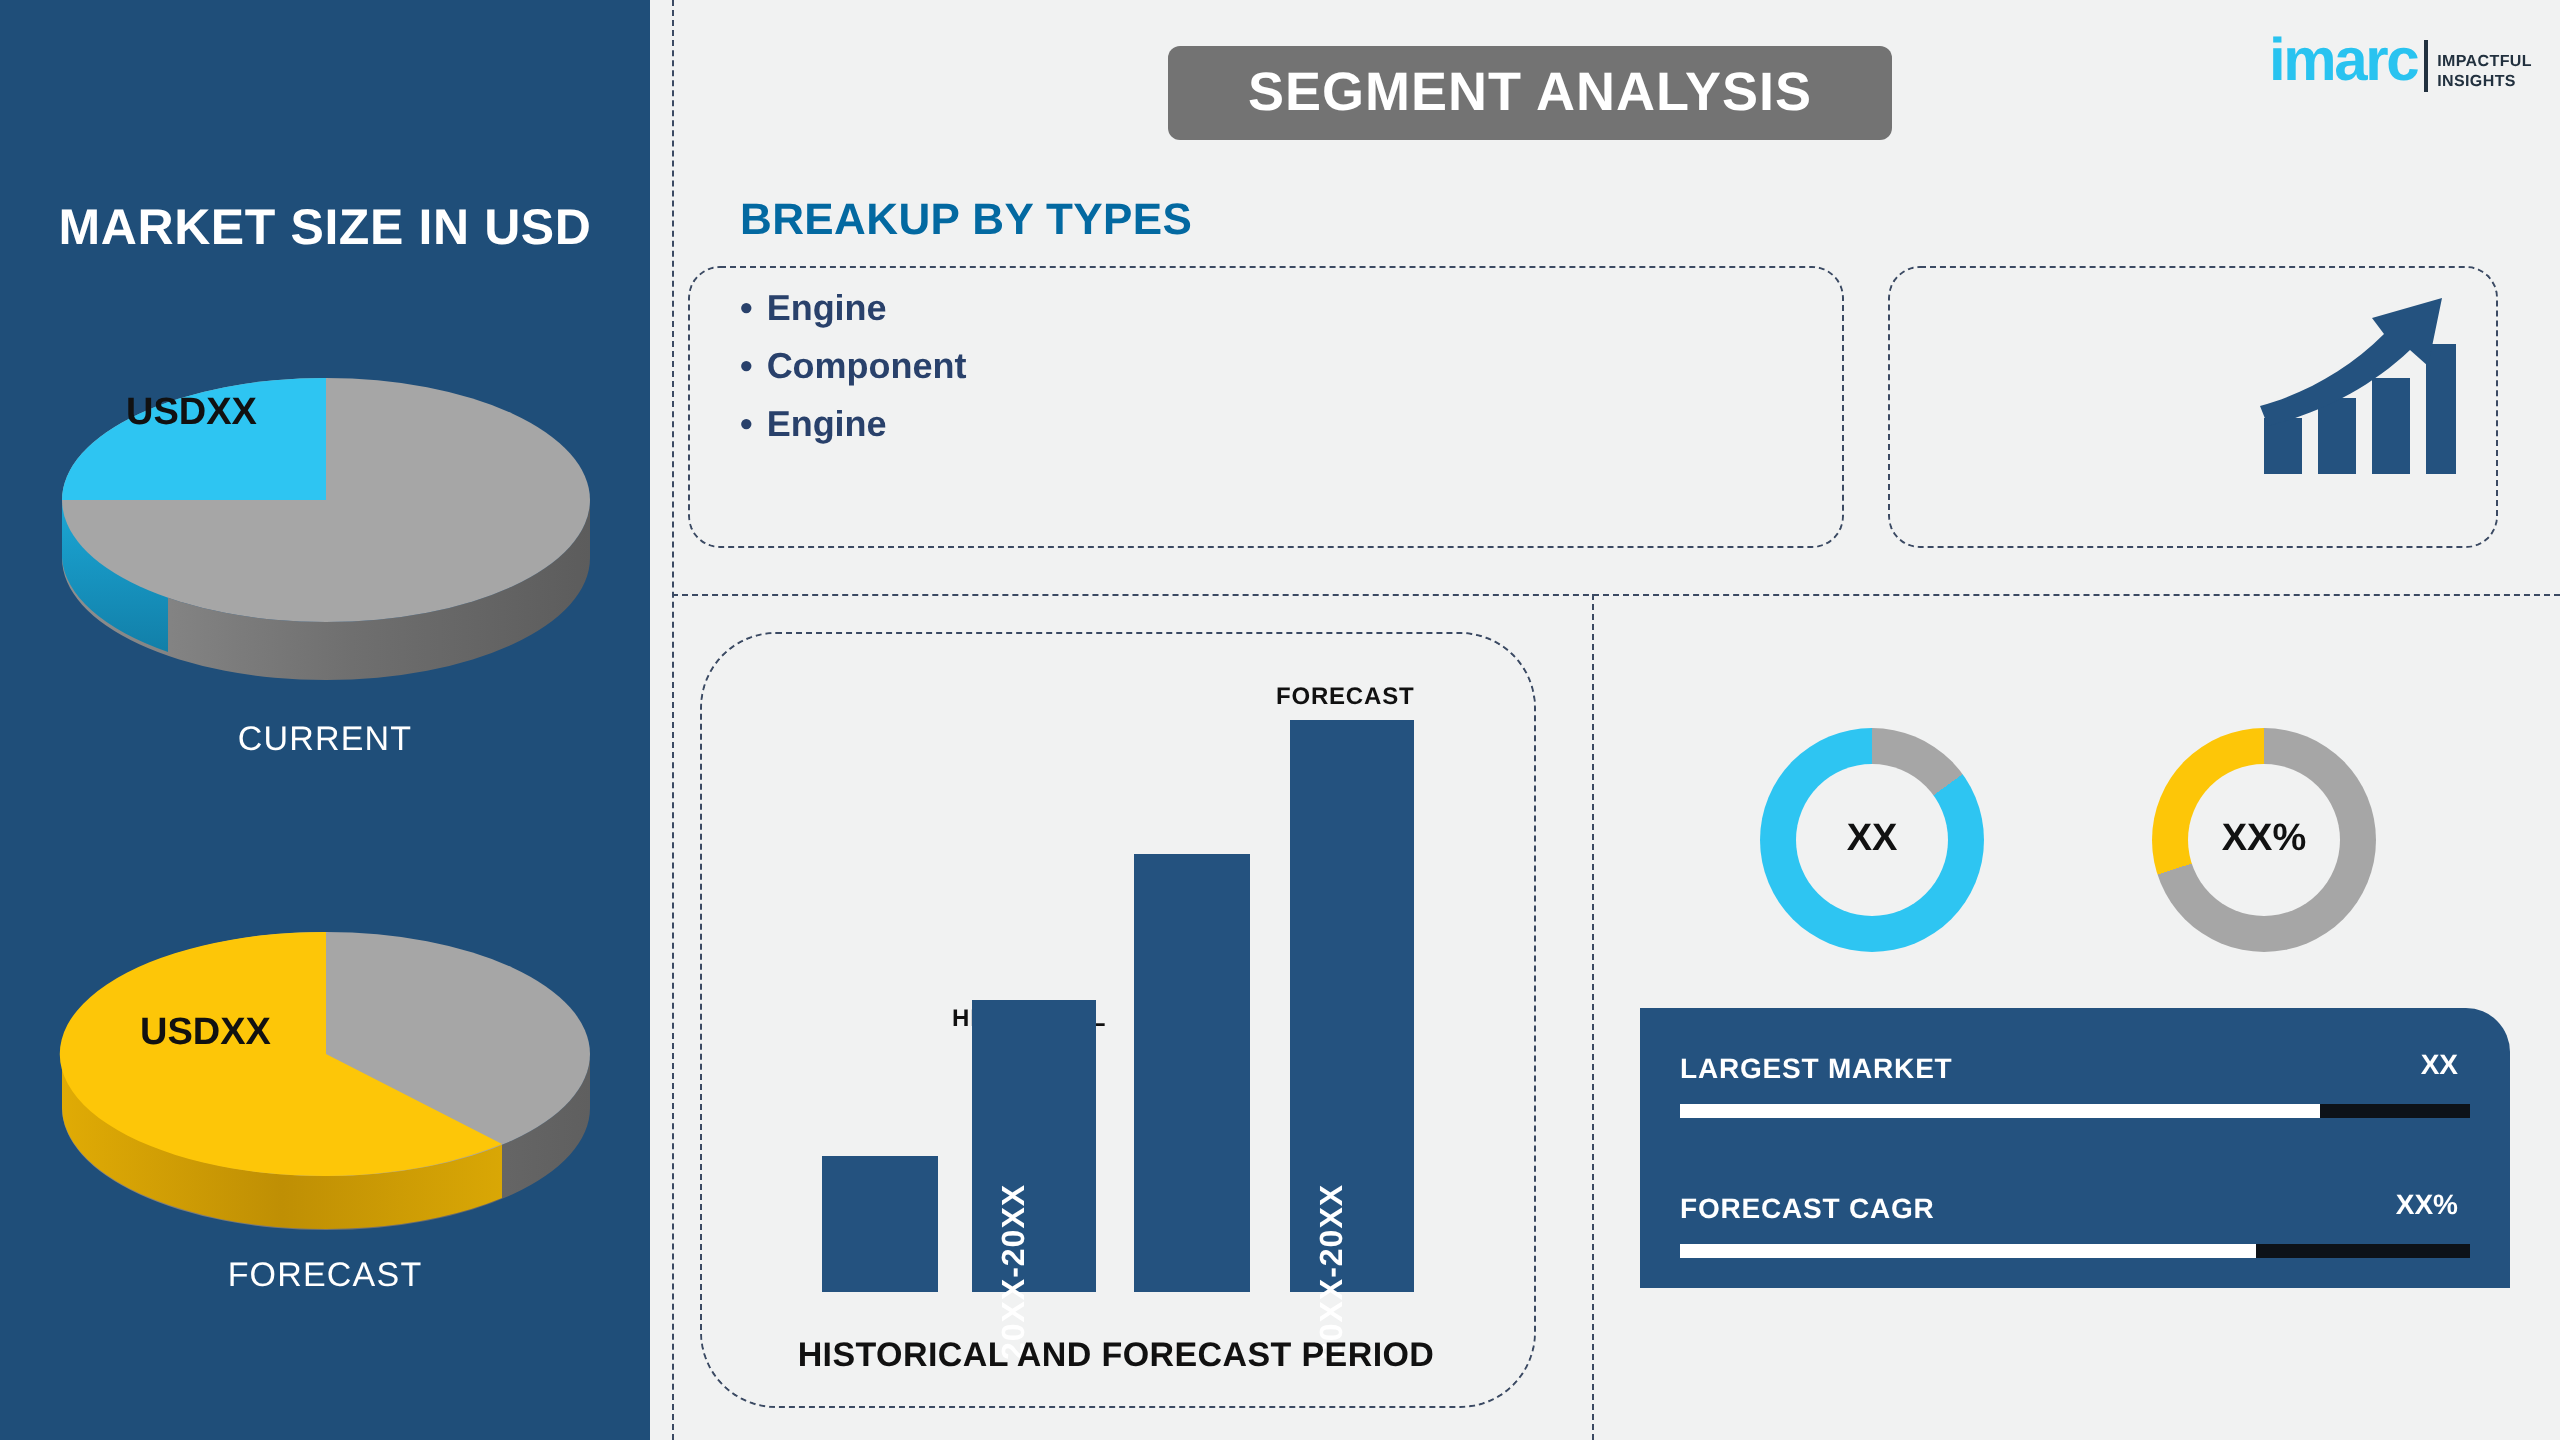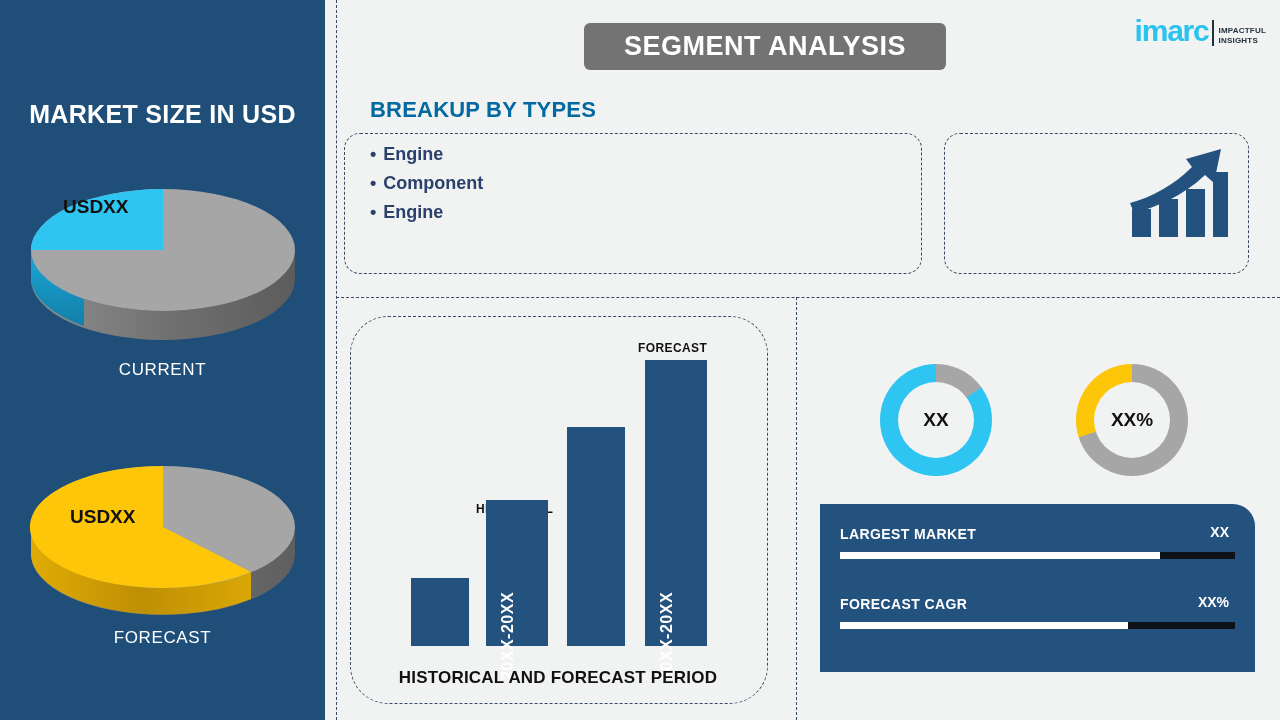--- a/index.html
+++ b/index.html
@@ -270,21 +270,21 @@
     font-size: 19px;
     font-weight: bold;
   }
   #donut-1 { left: 880px; top: 364px; }
   #donut-2 { left: 1076px; top: 364px; }
 
   
   #stats-panel {
     position: absolute;
     left: 820px; top: 504px;
-    width: 435px; height: 168px;
+    width: 435px; height: 140px;
     background: #24527f;
     border-radius: 0 22px 0 0;
   }
   .stat-row { position: absolute; left: 20px; width: 395px; }
   #stat-row-1 { top: 22px; }
   #stat-row-2 { top: 92px; }
 
   .stat-head {
     position: relative;
     height: 22px;

